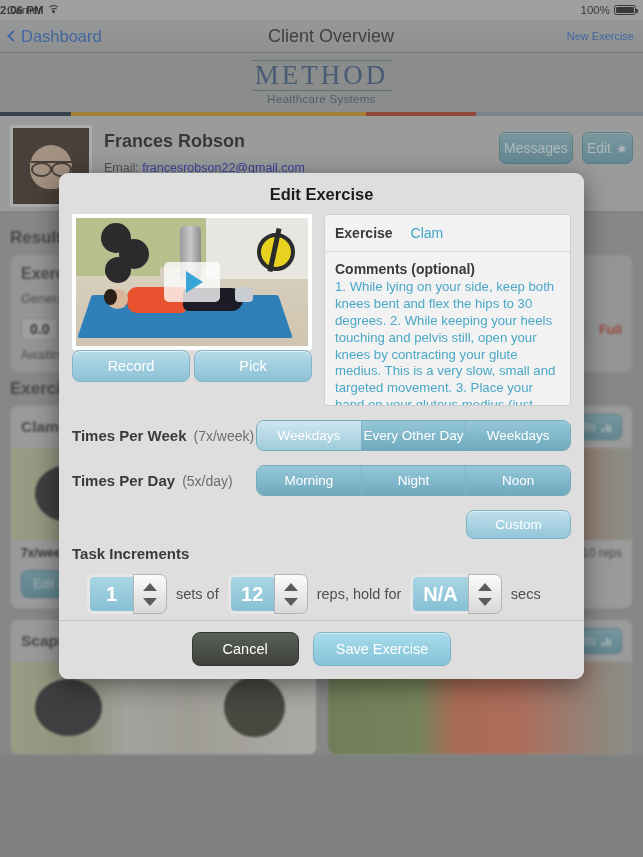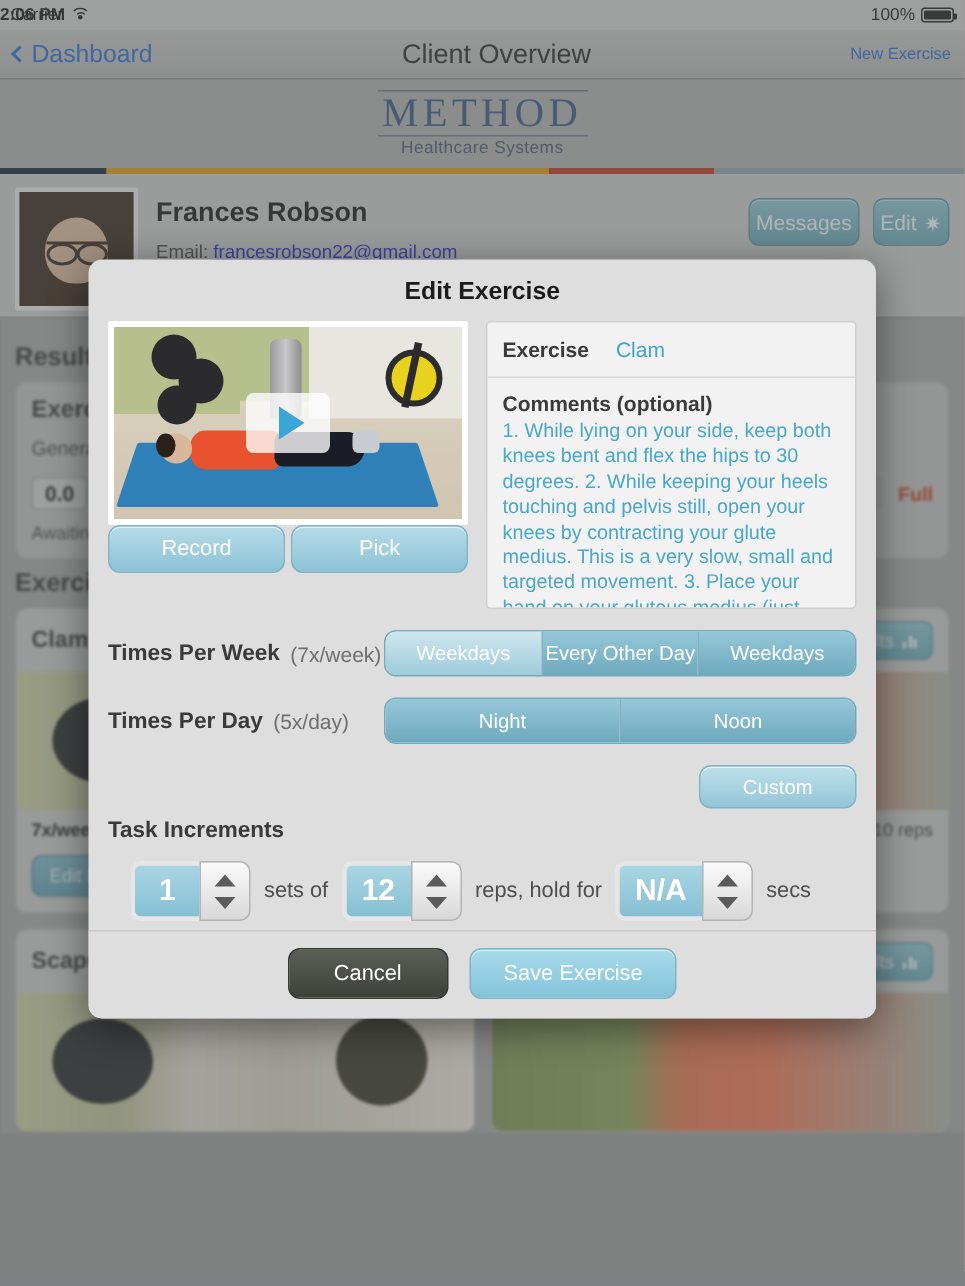--- a/index.html
+++ b/index.html
@@ -445,20 +445,21 @@
           <div class="sel">Weekdays</div>
           <div>Every Other Day</div>
           <div>Weekdays</div>
         </div>
       </div>
 
       <div class="opt-row">
         <span class="opt-label">Times Per Day</span>
         <span class="opt-sub">(5x/day)</span>
         <div class="seg">
+          <div>Morning</div>
           <div>Night</div>
           <div>Noon</div>
         </div>
       </div>
 
       <div class="custom-row">
         <div class="btn-custom">Custom</div>
       </div>
 
       <div class="task-label">Task Increments</div>

